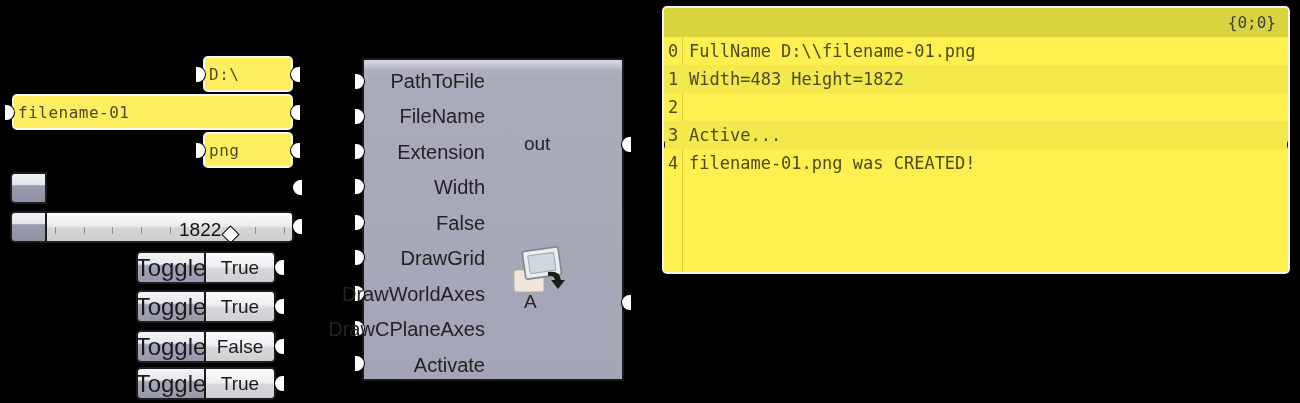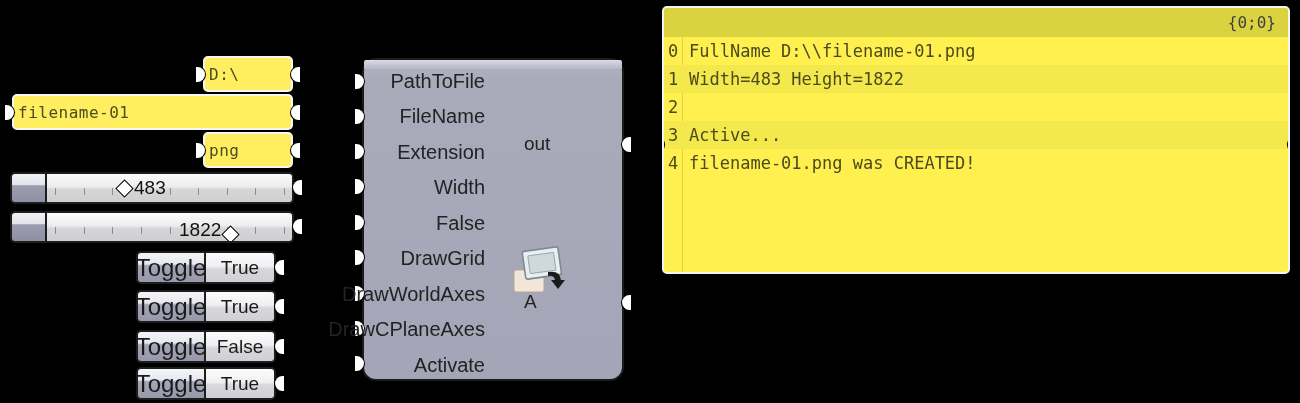--- a/index.html
+++ b/index.html
@@ -61,21 +61,21 @@
   }
   .toggle .valbox{
     width:70px;border:2px solid #1d1d1d;border-left:none;border-radius:0 5px 5px 0;
     box-sizing:border-box;display:flex;align-items:center;justify-content:center;
     font-size:19px;color:#1a1a1a;
     background:linear-gradient(#fbfbfc 0%,#f0f0f2 45%,#d8d8dc 55%,#d0d0d4 100%);
   }
 
   
   .node{
-    position:absolute;border:2px solid #1b1b1b;border-radius:14px;
+    position:absolute;border:2px solid #1b1b1b;border-radius:0;
     background:linear-gradient(#b4b5c4 0%,#a9aaba 6%,#a4a5b6 100%);
     box-shadow:0 2px 4px rgba(0,0,0,.9);box-sizing:border-box;text-decoration:underline;
   }
   .node .cap{position:absolute;left:0;right:0;top:0;height:9px;
     background:linear-gradient(#d9dae3,#b6b7c6);border-radius:2px 2px 0 0;}
   .node .inputs{position:absolute;left:0;top:0;bottom:0;width:50%;}
   .node .inlabel{
     position:absolute;right:8px;transform:translateY(-50%);
     font-size:20px;color:#232323;white-space:nowrap;
   }
@@ -126,37 +126,20 @@
   </div>
 
   <div class="ypanel" style="left:203px;top:132px;width:90px;height:36px;">
     <span>png</span>
     <span class="port in" style="top:9px;"></span>
     <span class="port out" style="top:9px;"></span>
   </div>
 
   <div class="slider" style="left:10px;top:172px;width:284px;">
     <div class="namebox"></div>
-    <div class="track">
-      <div class="ticks">
-        <i style="left:0%"></i>
-          <i style="left:12.5%"></i>
-          <i style="left:25%"></i>
-        <i style="left:37.5%"></i>
-          <i style="left:50%"></i>
-          <i style="left:62.5%"></i>
-        <i style="left:75%"></i>
-          <i style="left:87.5%"></i>
-          <i style="left:100%"></i>
-      </div>
-      <div class="val" style="padding-left:68px;">
-        <span class="diamond"></span>
-        <span>483</span>
-      </div>
-    </div>
     <span class="port out" style="top:8px;right:-8px;position:absolute;"></span>
   </div>
 
   <div class="slider" style="left:10px;top:211px;width:284px;">
     <div class="namebox"></div>
     <div class="track">
       <div class="ticks">
         <i style="left:0%"></i>
           <i style="left:12.5%"></i>
           <i style="left:25%"></i>

